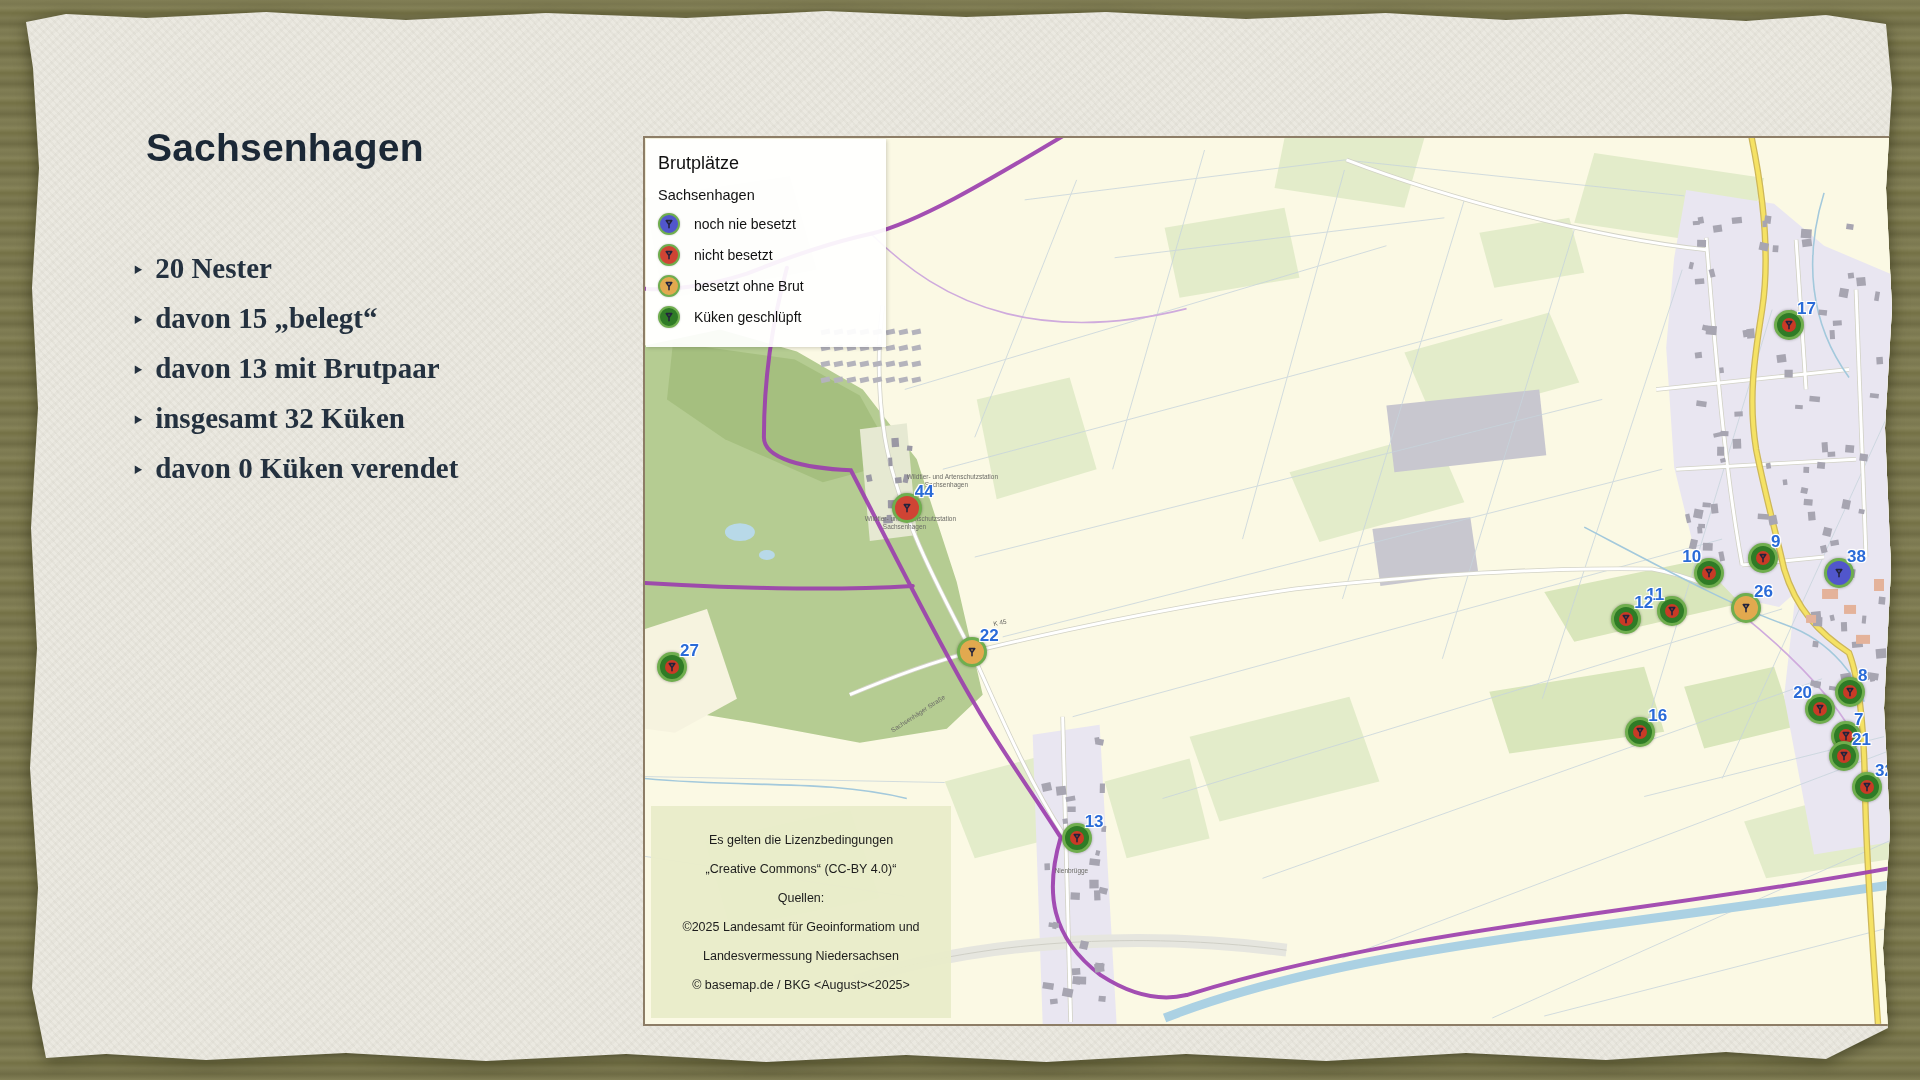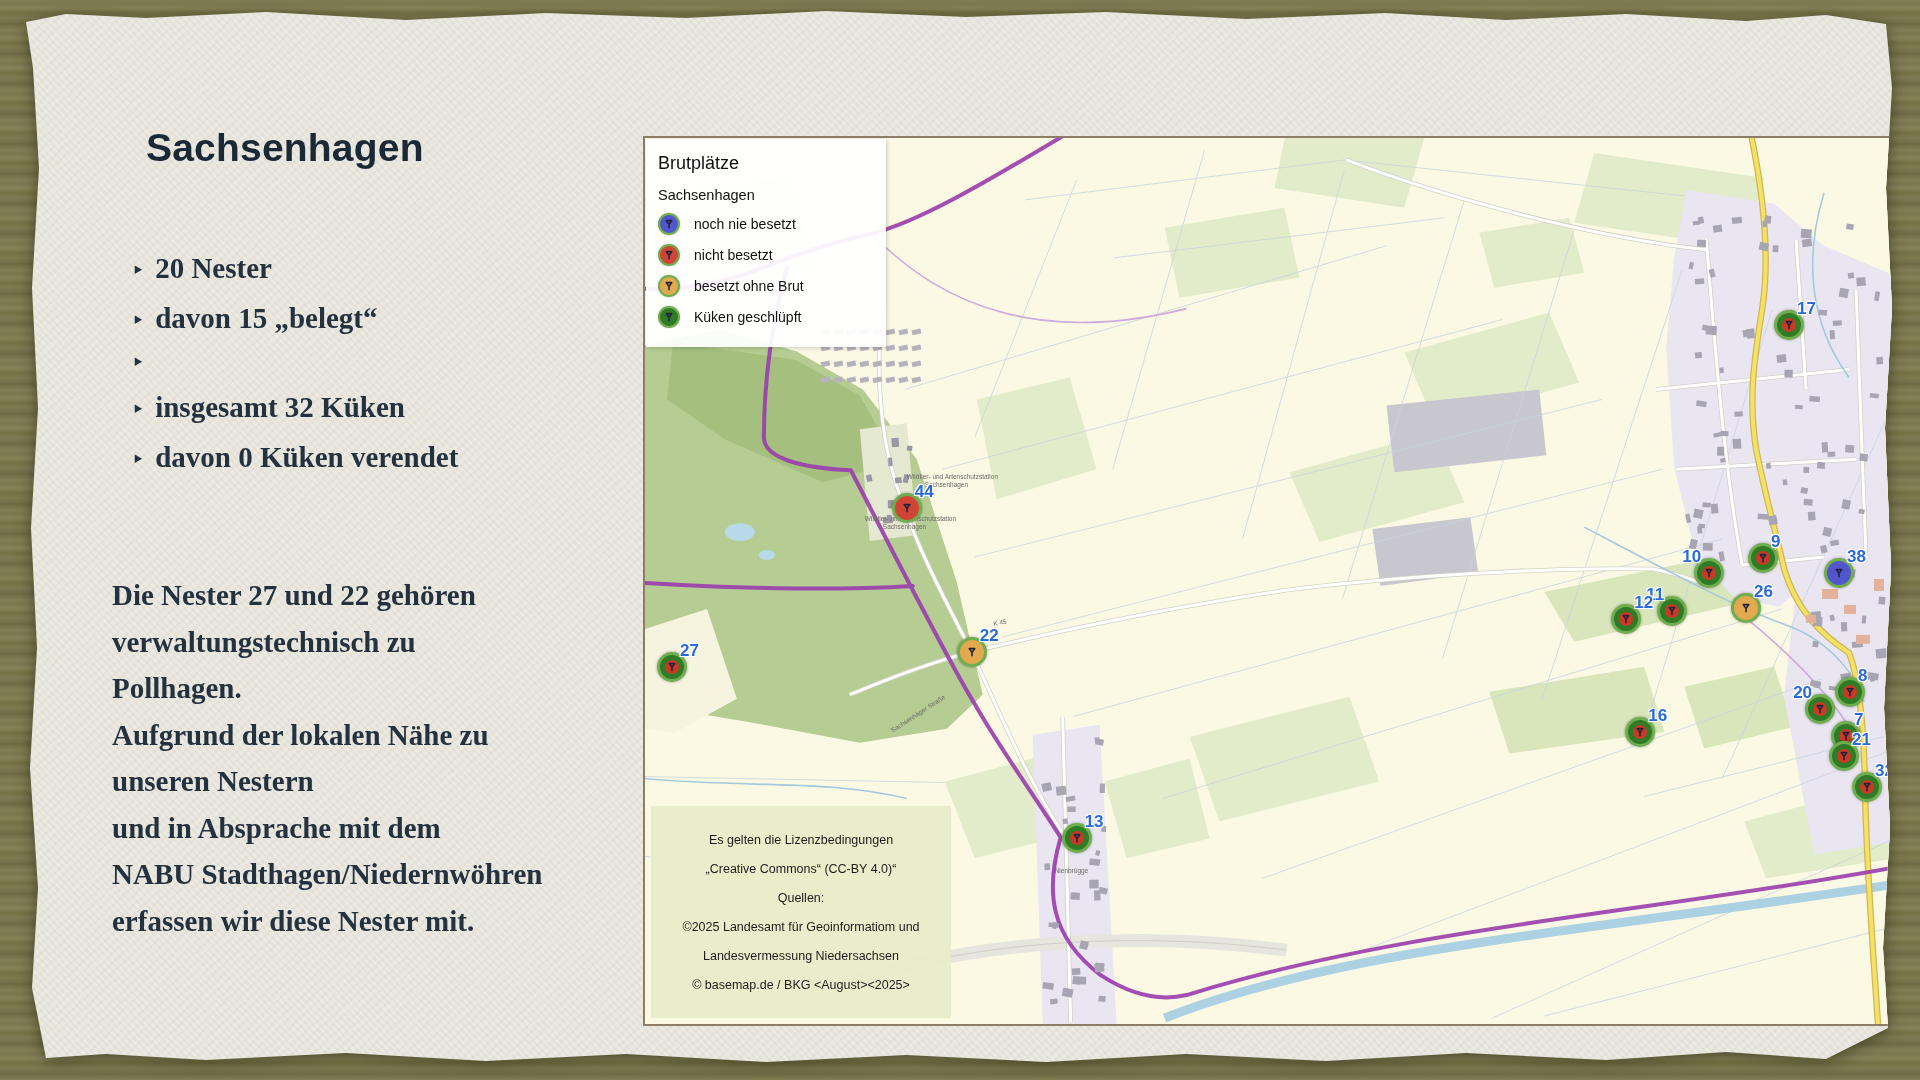--- a/index.html
+++ b/index.html
@@ -62,39 +62,32 @@
           <li>
             <span class="glyph">‣</span>
             <span>20 Nester</span>
           </li>
           <li>
             <span class="glyph">‣</span>
             <span>davon 15 „belegt“</span>
           </li>
           <li>
             <span class="glyph">‣</span>
+            <span>davon 13 mit Brutpaar</span>
           </li>
           <li>
             <span class="glyph">‣</span>
             <span>insgesamt 32 Küken</span>
           </li>
           <li>
             <span class="glyph">‣</span>
             <span>davon 0 Küken verendet</span>
           </li>
         </ul>
 
-      <p class="note">Die Nester 27 und 22 gehören
-verwaltungstechnisch zu
-Pollhagen.
-Aufgrund der lokalen Nähe zu
-unseren Nestern
-und in Absprache mit dem
-NABU Stadthagen/Niedernwöhren
-erfassen wir diese Nester mit.</p>
 
       <div class="map">
 
         <svg class="base" viewBox="0 0 1251 888" preserveAspectRatio="none">
           <rect x="0" y="0" width="1251" height="888" fill="#fbf9e4"></rect>
 
           <g fill="#e3ecca" stroke="none">
             <polygon points="640,0 780,0 760,70 630,50"></polygon>
             <polygon points="950,15 1120,40 1100,110 930,85"></polygon>
             <polygon points="760,215 905,175 935,245 790,285"></polygon>

